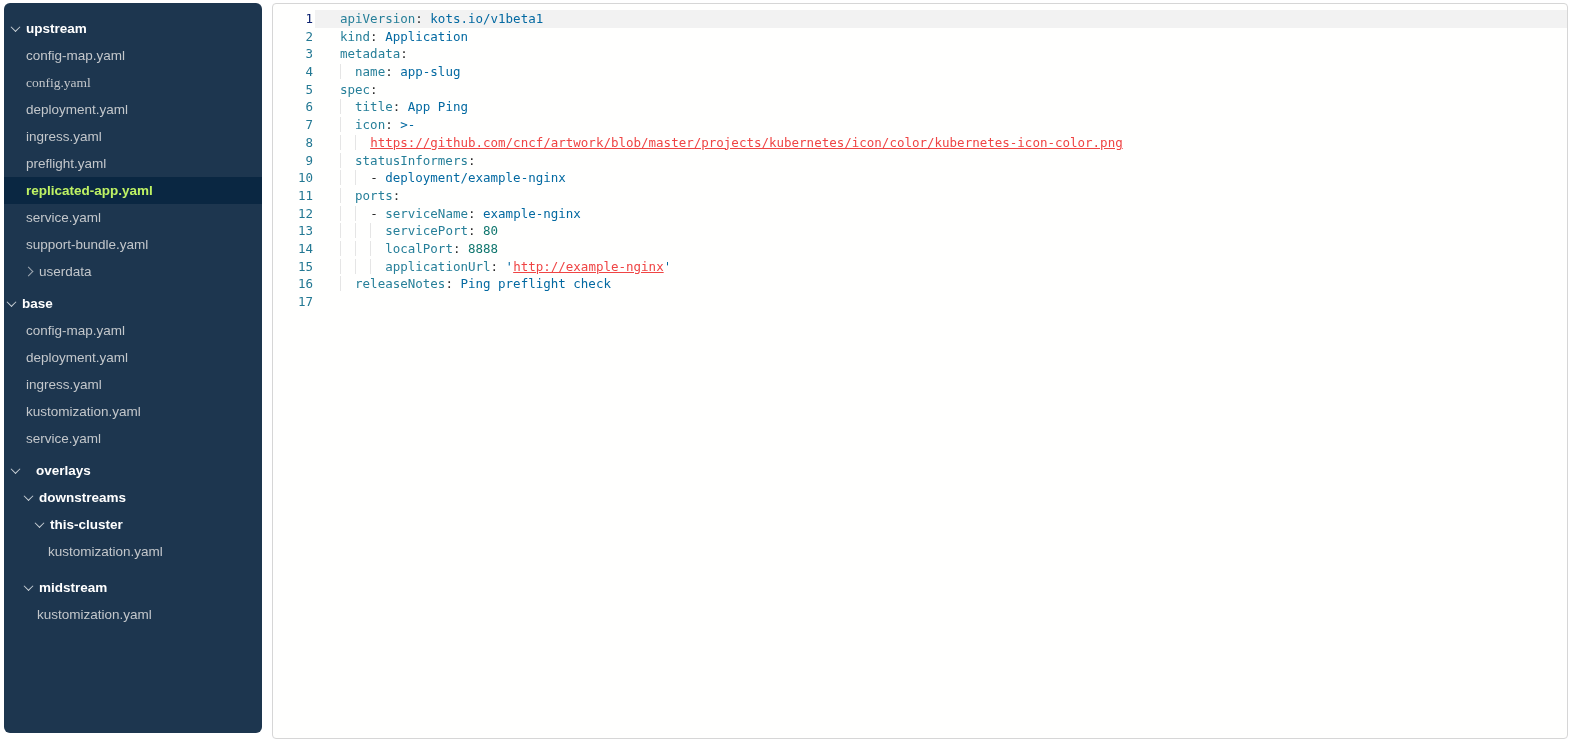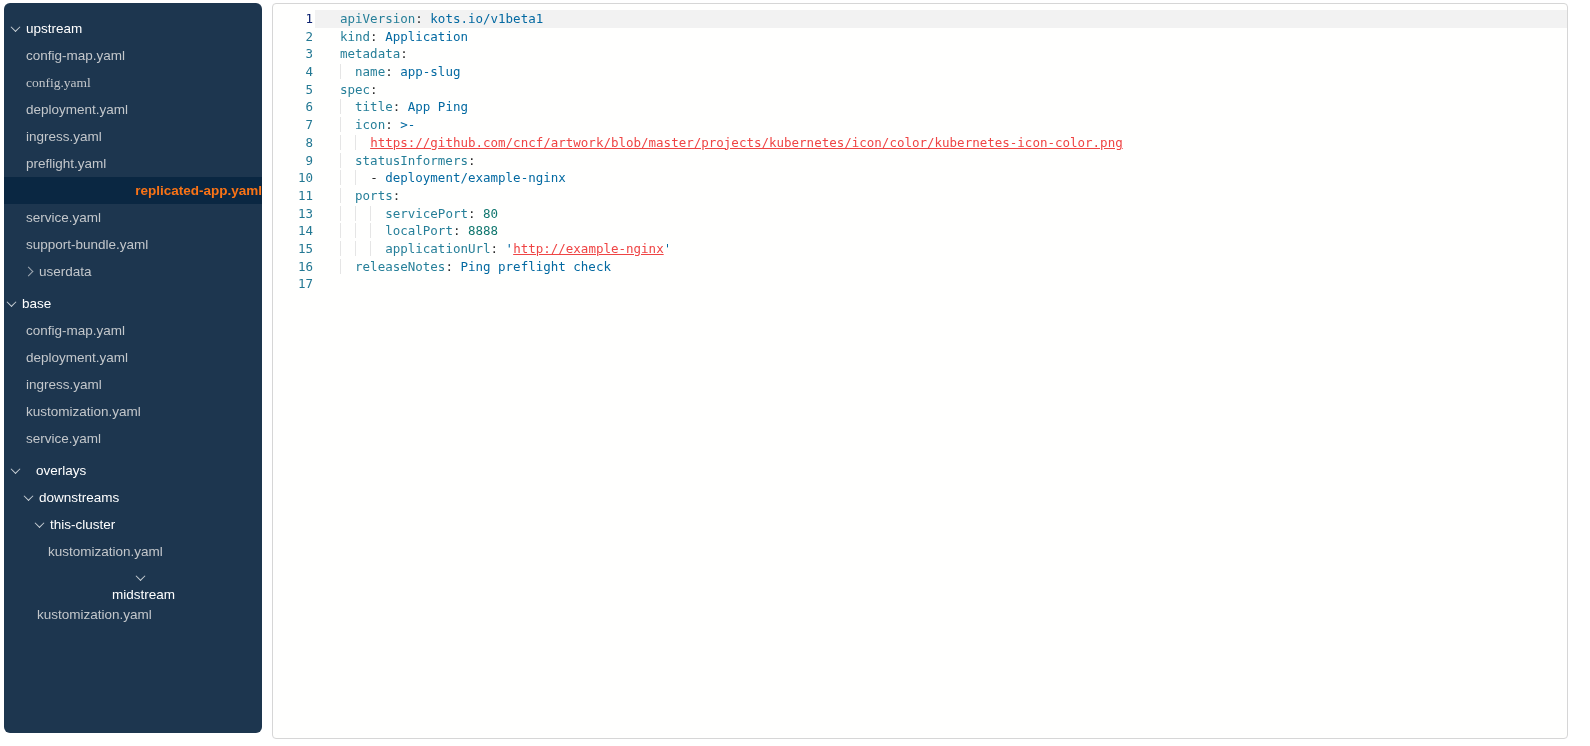--- a/index.html
+++ b/index.html
@@ -15,24 +15,24 @@
     background:#1d364f;border-radius:6px;
     padding-top:12px;box-sizing:border-box;
     overflow:hidden;
   }
   .tree-row{
     height:27px;line-height:27px;
     font-size:13.5px;color:#c3c7cb;
     white-space:nowrap;cursor:pointer;
     display:flex;align-items:center;
   }
-  .tree-row.bold{font-weight:400;color:#ffffff;}
-  .tree-row.selected{background:#0a2742;font-weight:700;color:#f97316;justify-content:flex-end;}
+  .tree-row.bold{font-weight:700;color:#ffffff;}
+  .tree-row.selected{background:#0a2742;font-weight:700;color:#bef264;}
   .tree-row.gap-sm{margin-top:5px;}
-  .tree-row.gap-md{margin-top:9px;flex-direction:column;}
+  .tree-row.gap-md{margin-top:9px;}
   .chev{
     display:inline-block;width:6px;height:6px;
     border-right:1.6px solid #c9d0d6;border-bottom:1.6px solid #c9d0d6;
     flex:0 0 auto;
   }
   .chev.down{transform:rotate(45deg) translate(-1px,-1px);}
   .chev.right{transform:rotate(-45deg);}
   .chev.dim{border-color:#9fa9b2;}
   .chev-wrap{display:inline-flex;width:14px;justify-content:flex-start;flex:0 0 auto;}
 
@@ -198,20 +198,24 @@
       </div>
       <div class="cl">
         <span class="ln">10</span>
         <span class="code"><span class="t-g">  </span><span class="t-g">  </span><span class="t-p">- </span><span class="t-v">deployment/example-nginx</span></span>
       </div>
       <div class="cl">
         <span class="ln">11</span>
         <span class="code"><span class="t-g">  </span><span class="t-k">ports</span><span class="t-p">:</span></span>
       </div>
       <div class="cl">
+        <span class="ln">12</span>
+        <span class="code"><span class="t-g">  </span><span class="t-g">  </span><span class="t-p">- </span><span class="t-k">serviceName</span><span class="t-p">:</span><span class="t-w"> </span><span class="t-v">example-nginx</span></span>
+      </div>
+      <div class="cl">
         <span class="ln">13</span>
         <span class="code"><span class="t-g">  </span><span class="t-g">  </span><span class="t-g">  </span><span class="t-k">servicePort</span><span class="t-p">:</span><span class="t-w"> </span><span class="t-n">80</span></span>
       </div>
       <div class="cl">
         <span class="ln">14</span>
         <span class="code"><span class="t-g">  </span><span class="t-g">  </span><span class="t-g">  </span><span class="t-k">localPort</span><span class="t-p">:</span><span class="t-w"> </span><span class="t-n">8888</span></span>
       </div>
       <div class="cl">
         <span class="ln">15</span>
         <span class="code"><span class="t-g">  </span><span class="t-g">  </span><span class="t-g">  </span><span class="t-k">applicationUrl</span><span class="t-p">:</span><span class="t-w"> </span><span class="t-v">'</span><span class="t-l">http://example-nginx</span><span class="t-v">'</span></span>

